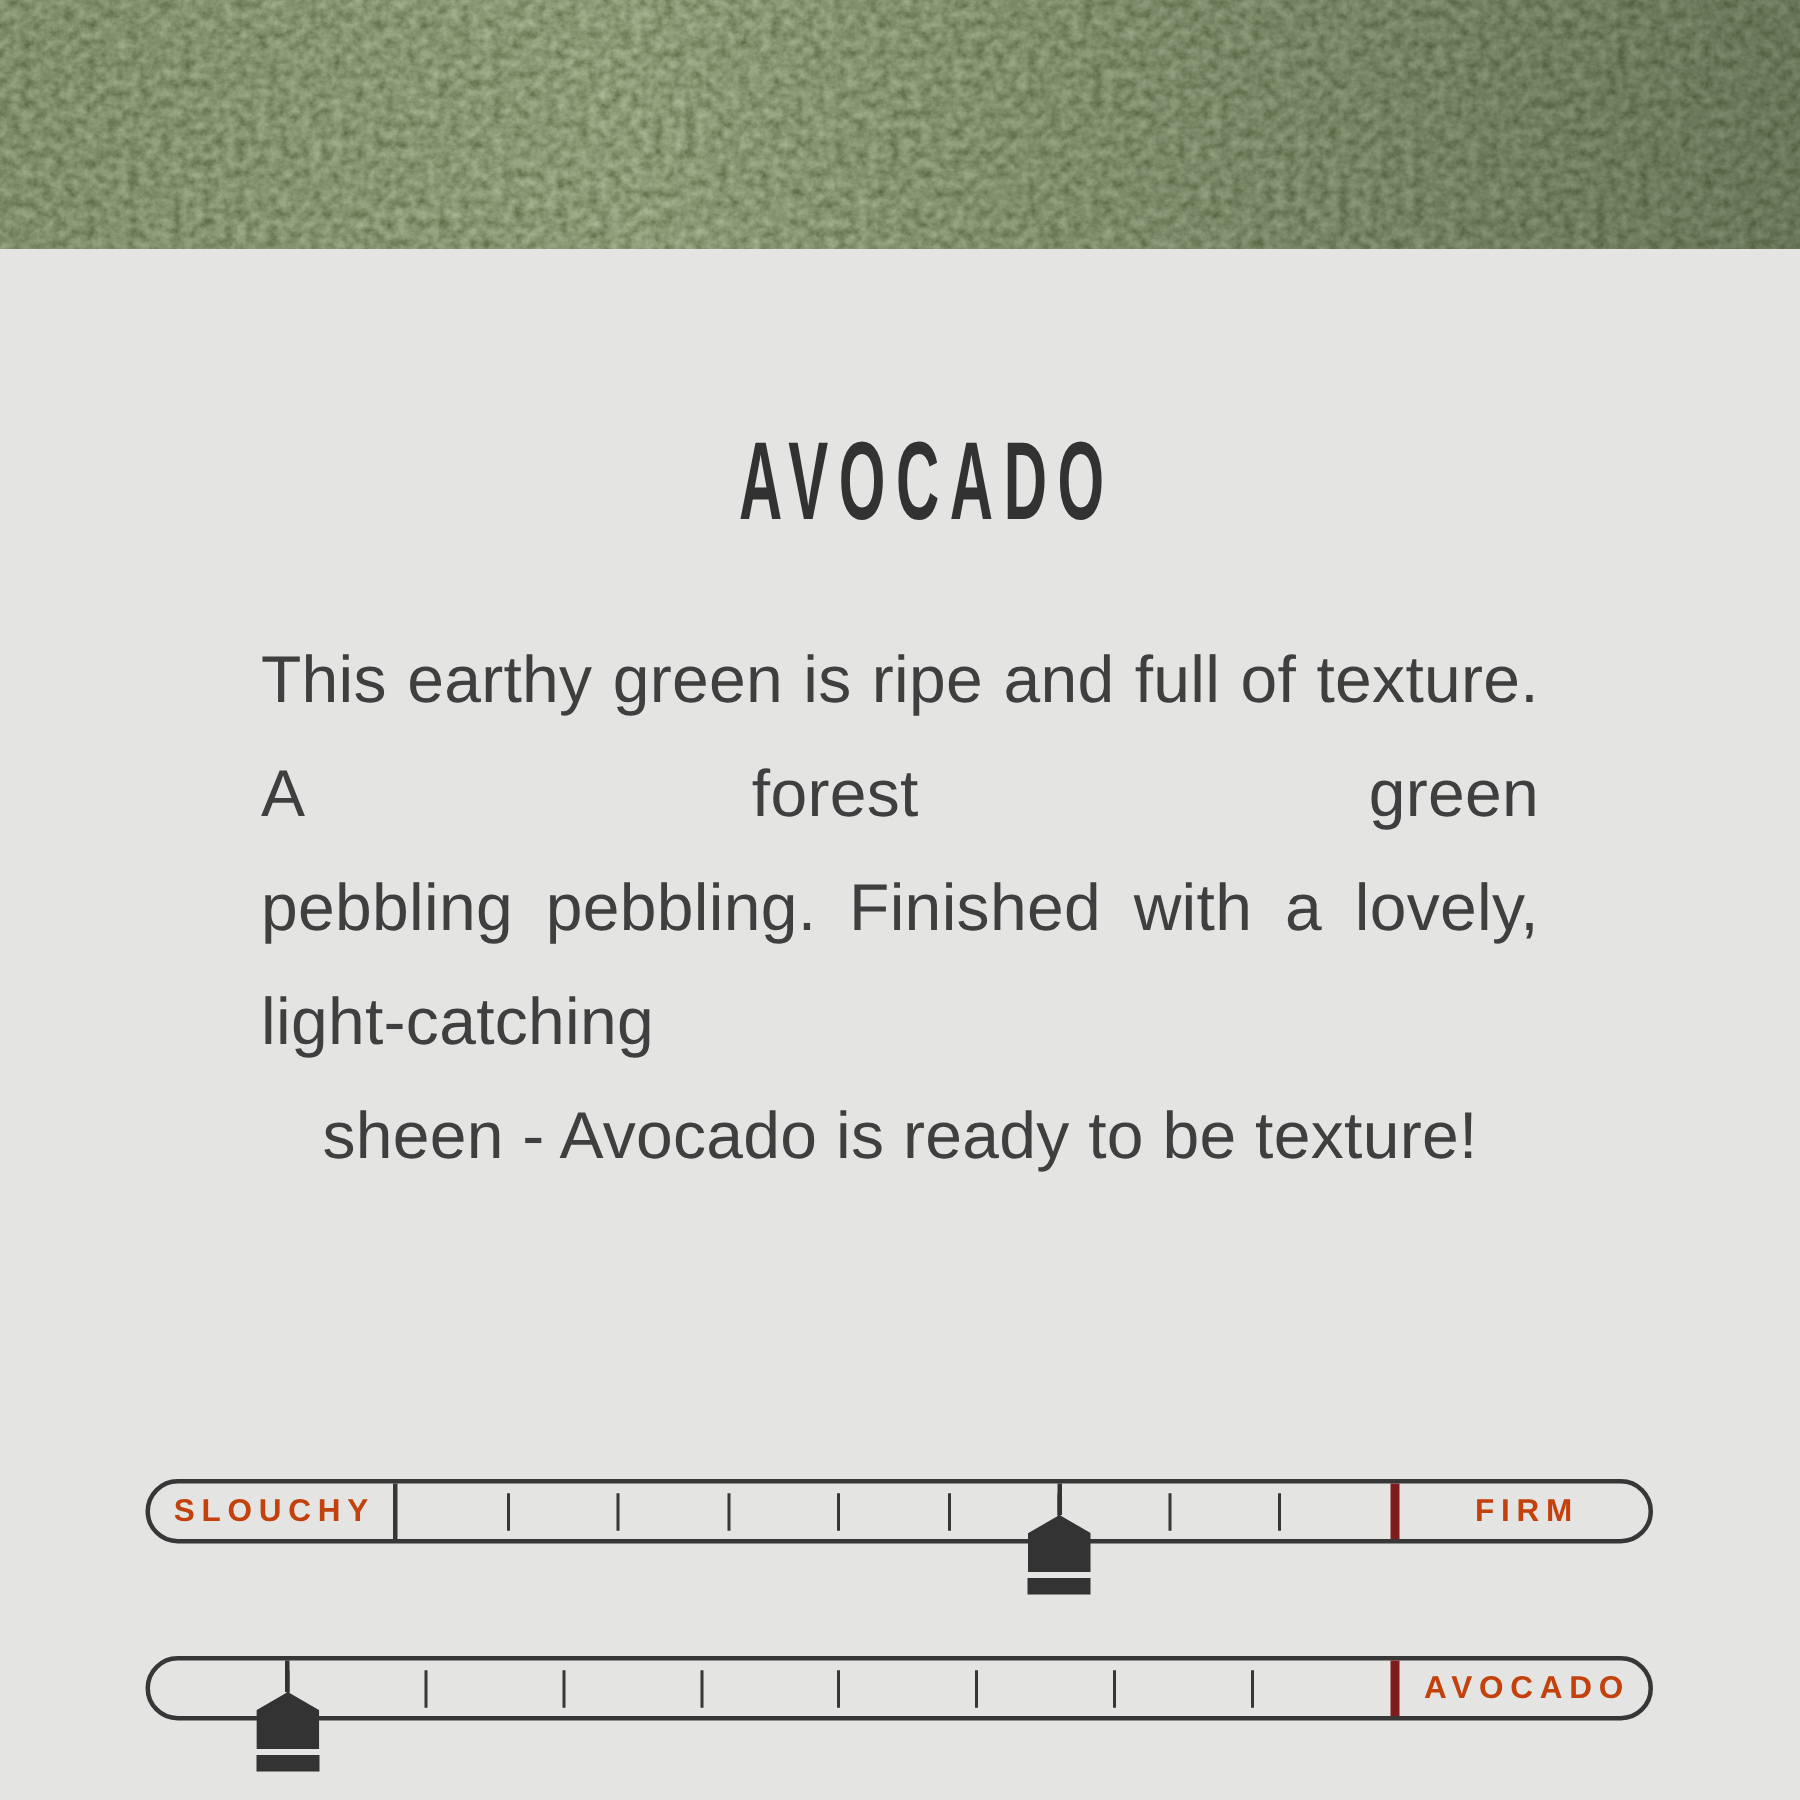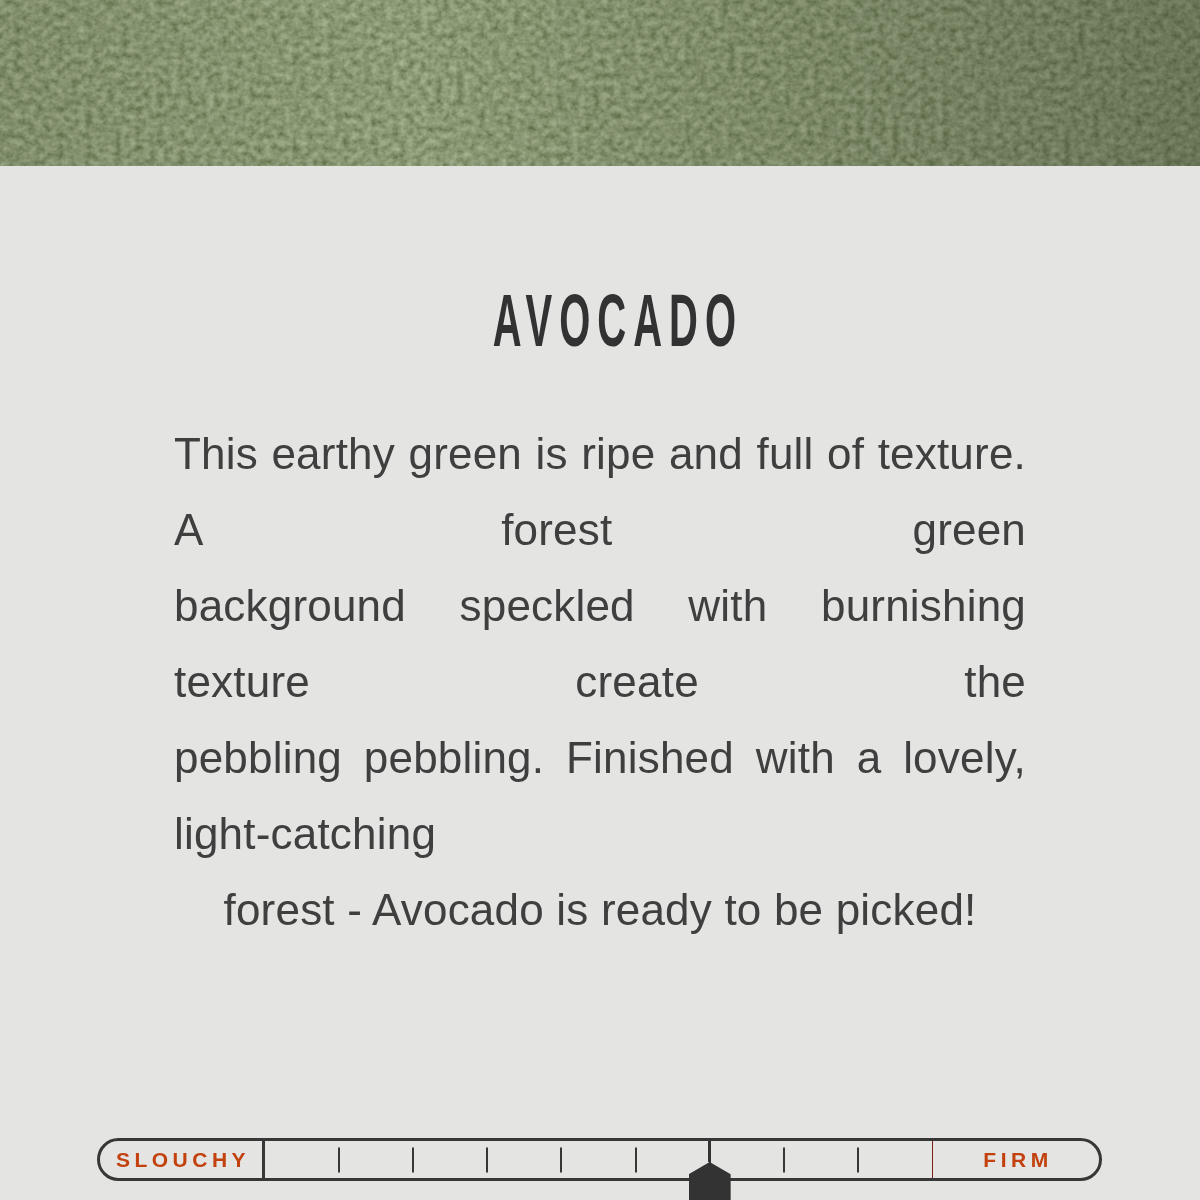--- a/index.html
+++ b/index.html
@@ -81,21 +81,21 @@
     align-items: center;
     justify-content: center;
     font-weight: 700;
     font-size: 21px;
     letter-spacing: 4.5px;
     padding-left: 4px;
     color: #c2410c;
     white-space: nowrap;
   }
   .scale-end.left  { width: 158px; border-right: 3px solid #373737; }
-  .scale-end.right { width: 162px; border-left: 1px solid #7f1d1d; }
+  .scale-end.right { width: 162px; border-left: 6px solid #7f1d1d; }
   .scale-mid { position: relative; flex: 1; }
   .tick {
     position: absolute;
     top: 50%;
     width: 2px;
     height: 25px;
     transform: translate(-50%, -50%);
     background: #373737;
   }
   .tick:nth-of-type(1) { left: 11.111%; }
@@ -150,23 +150,22 @@
       <rect width="1200" height="166" fill="url(#shade)"></rect>
     </svg>
   </div>
 
   <h1 class="title">
     <span class="title-text">AVOCADO</span>
   </h1>
 
   <div class="para">
     <div class="para-line">This earthy green is ripe and full of texture. A forest green</div>
-    <div class="para-line">background speckled with burnishing texture create the</div>
     <div class="para-line">pebbling pebbling. Finished with a lovely, light-catching</div>
-    <div class="para-line centered">forest - Avocado is ready to be picked!</div>
+    <div class="para-line centered">sheen - Avocado is ready to be texture!</div>
   </div>
 
   <div class="scales">
 
     <div class="scale">
       <div class="scale-end left">SLOUCHY</div>
       <div class="scale-mid">
         <div class="tick"></div>
         <div class="tick"></div>
         <div class="tick"></div>

